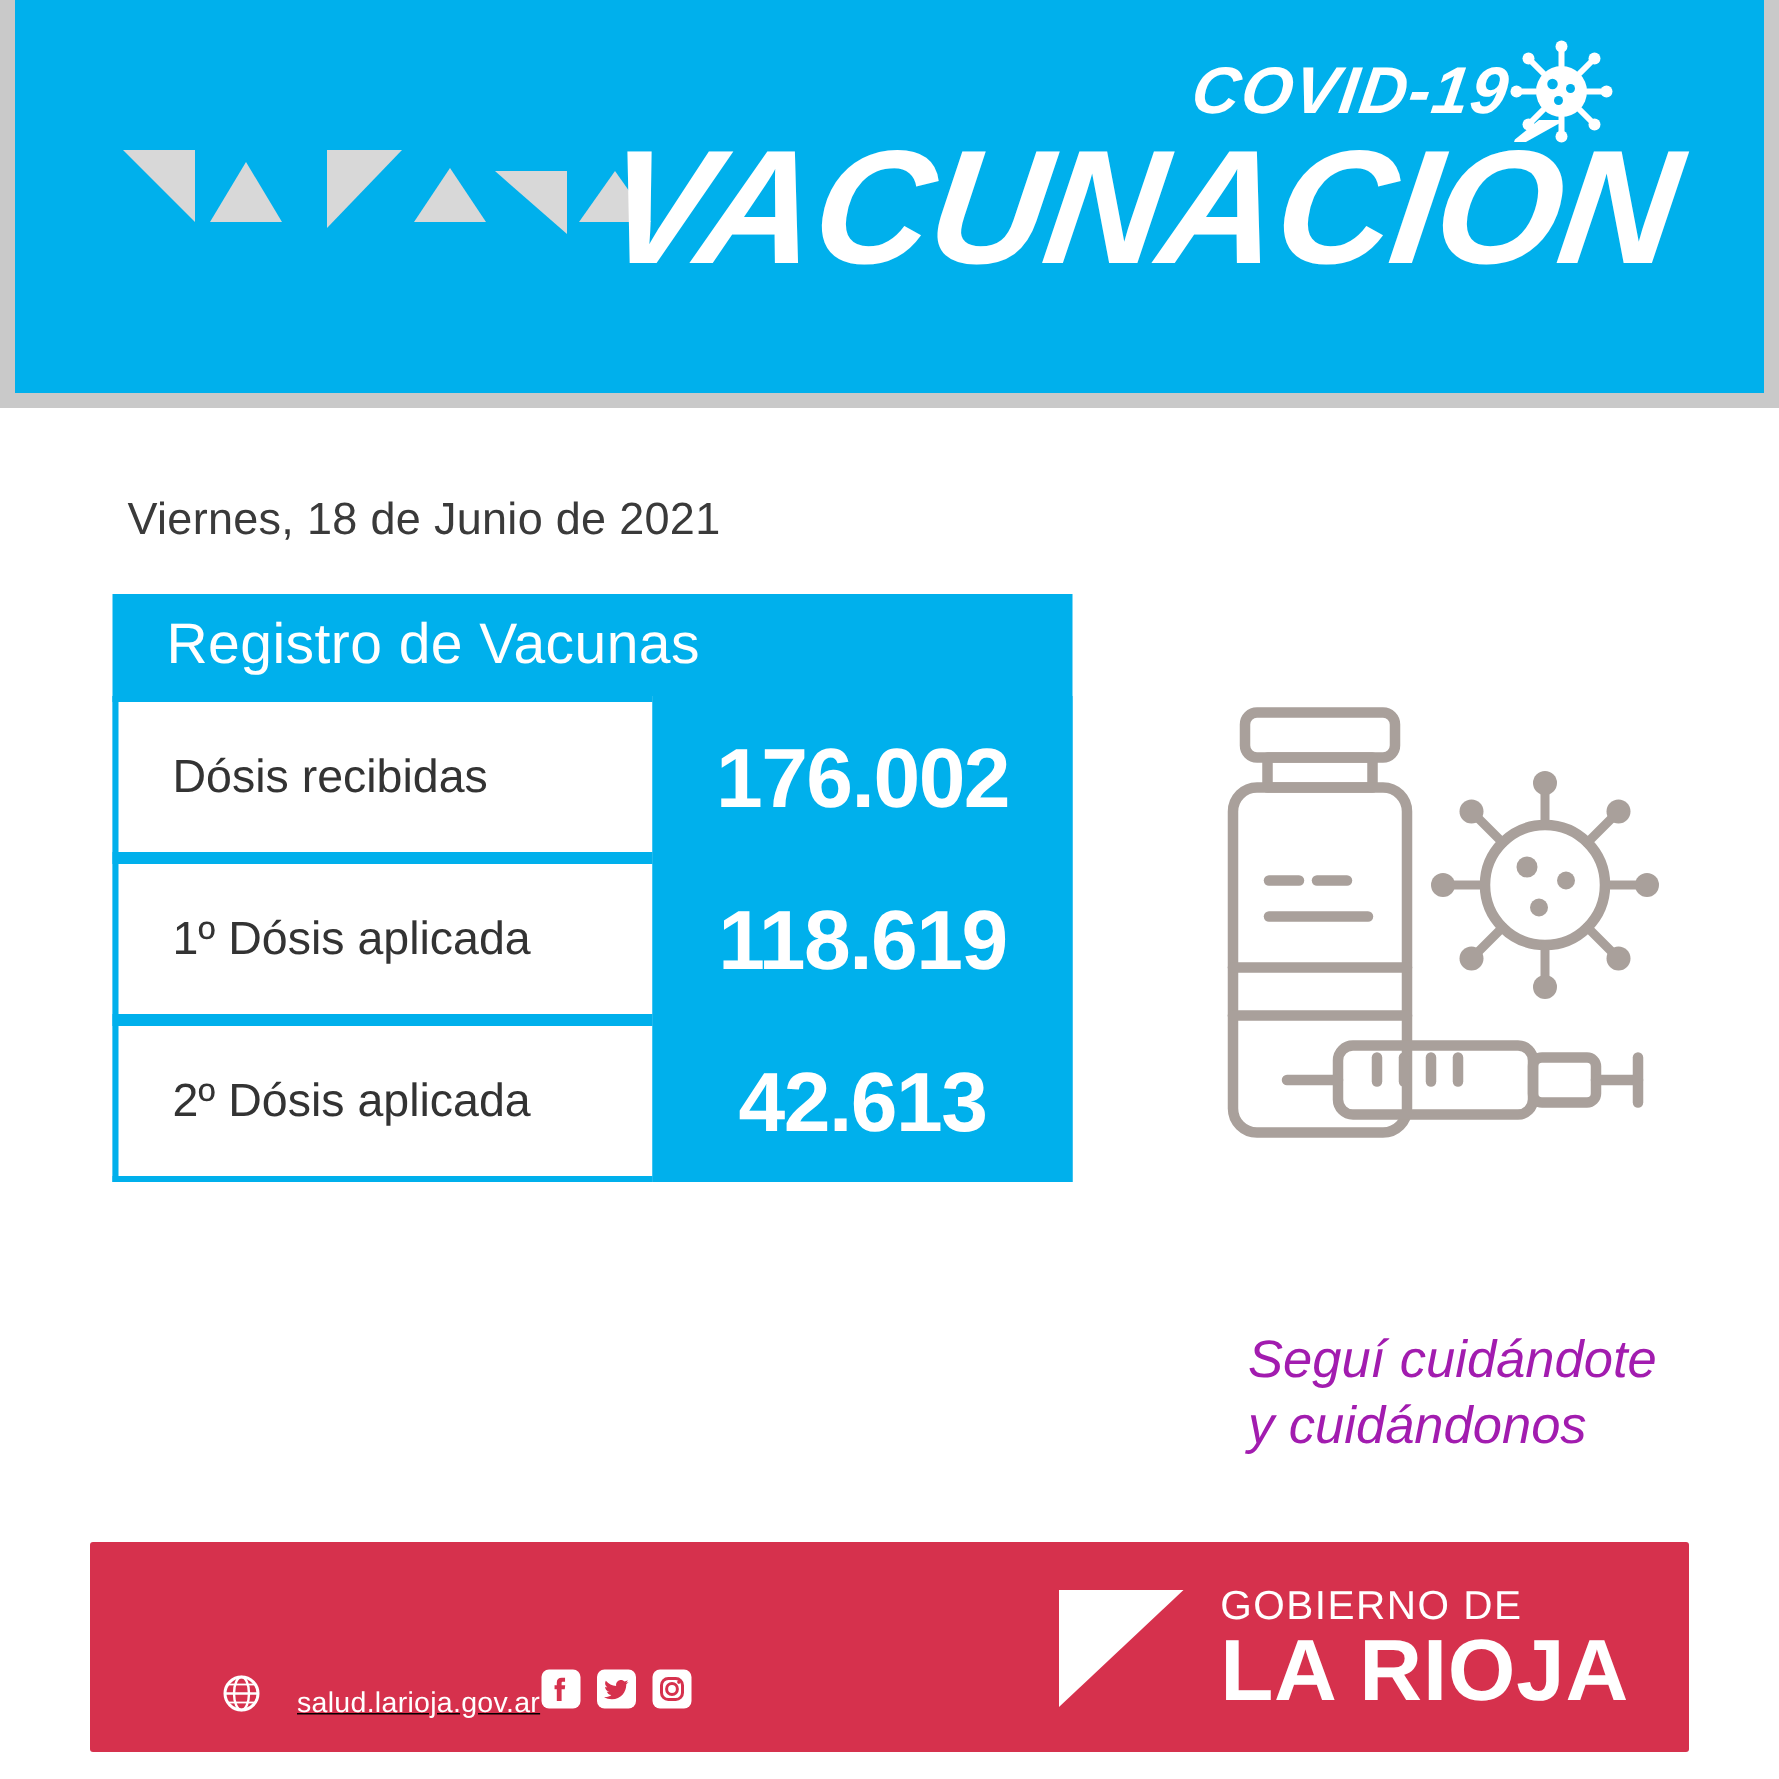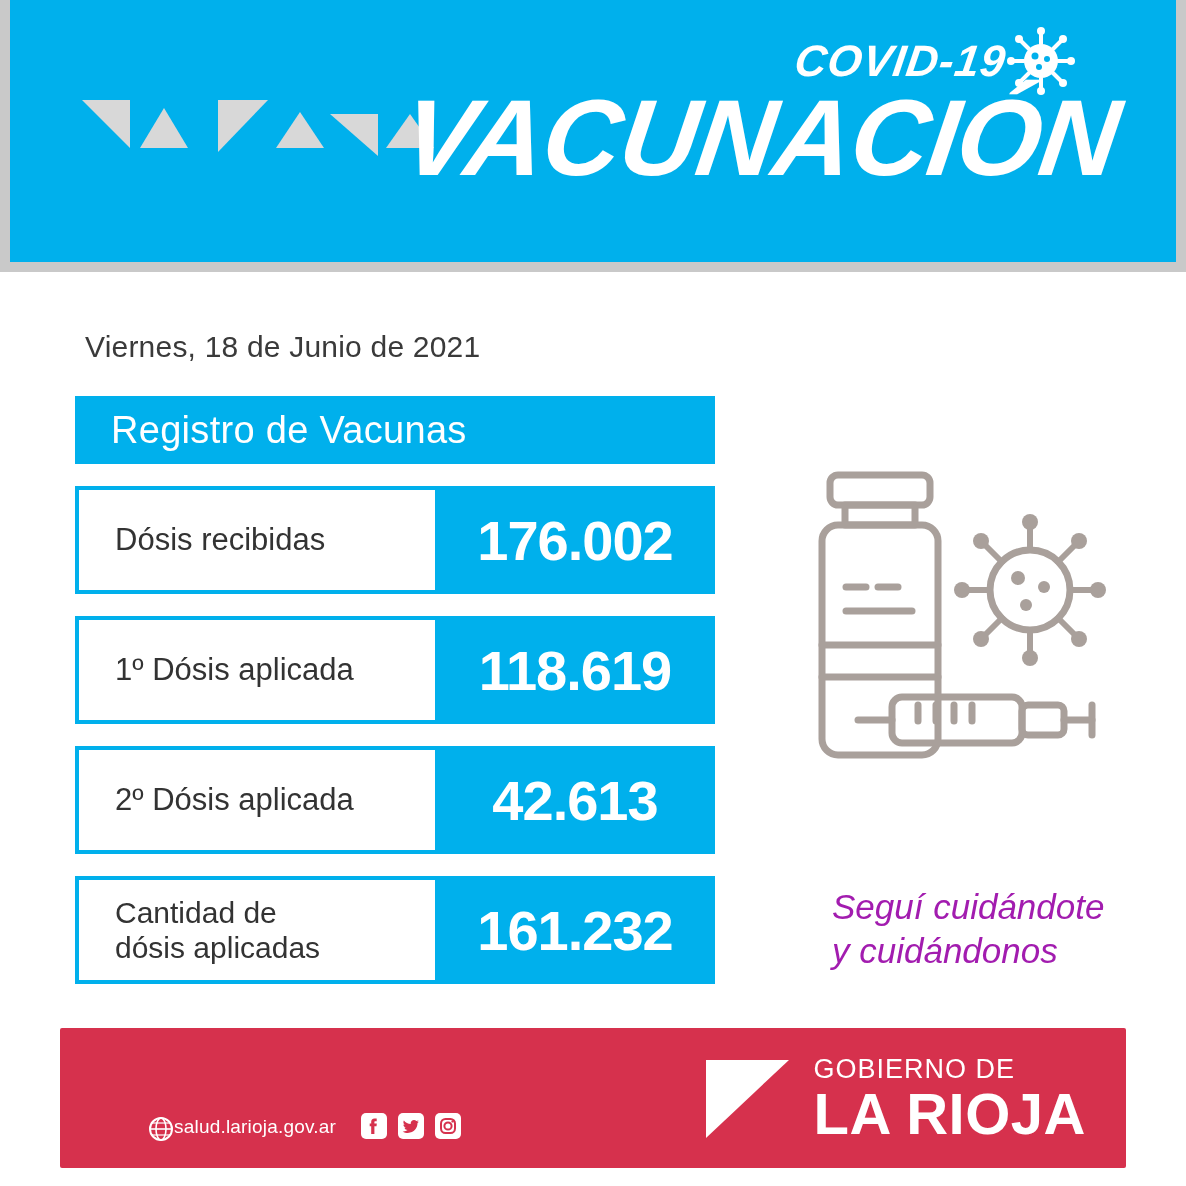--- a/index.html
+++ b/index.html
@@ -100,21 +100,20 @@
     background: #00b0ec;
     color: #ffffff;
     font-size: 38px;
     display: flex;
     align-items: center;
     padding-left: 36px;
     letter-spacing: 0.3px;
   }
   .row {
     width: 640px; height: 108px;
-    margin-top: 22px;
     display: flex;
     align-items: stretch;
     background: #00b0ec;
   }
   .row .label {
     width: 360px;
     background: #ffffff;
     border: 4px solid #00b0ec;
     border-right: none;
     display: flex;
@@ -166,22 +165,23 @@
     left: 45px; top: 28px;
     font-size: 36px;
     color: #ffffff;
     letter-spacing: 1.5px;
   }
   .min-salud b { font-weight: bold; }
   .web-row {
     position: absolute;
     left: 88px; top: 88px;
     display: flex;
-    align-items: flex-start;
-    gap: 0;
+    align-items: flex-end;
+    gap: 24px;
+    text-decoration: underline;
   }
   .web-row .url {
     font-size: 19px;
     color: #ffffff;
     letter-spacing: 0.2px;
   }
   .social {
     position: absolute;
     left: 300px; top: 84px;
     display: flex;
@@ -271,29 +271,20 @@
   <div class="row">
     <div class="label">1º Dósis aplicada</div>
     <div class="value">118.619</div>
   </div>
 
   <div class="row">
     <div class="label">2º Dósis aplicada</div>
     <div class="value">42.613</div>
   </div>
 
-  <div class="row two-line">
-    <div class="label">
-      <span>
-        <span>Cantidad de</span><br>
-        <span>dósis aplicadas</span>
-      </span>
-    </div>
-    <div class="value">161.232</div>
-  </div>
 </div>
 
 <div class="illus">
   <svg width="330" height="330" viewBox="0 0 330 330">
     <g fill="none" stroke="#a9a09b" stroke-width="7" stroke-linecap="round" stroke-linejoin="round">
 
       <rect x="30" y="10" width="100" height="30" rx="8"></rect>
 
       <rect x="45" y="40" width="70" height="20"></rect>
 

